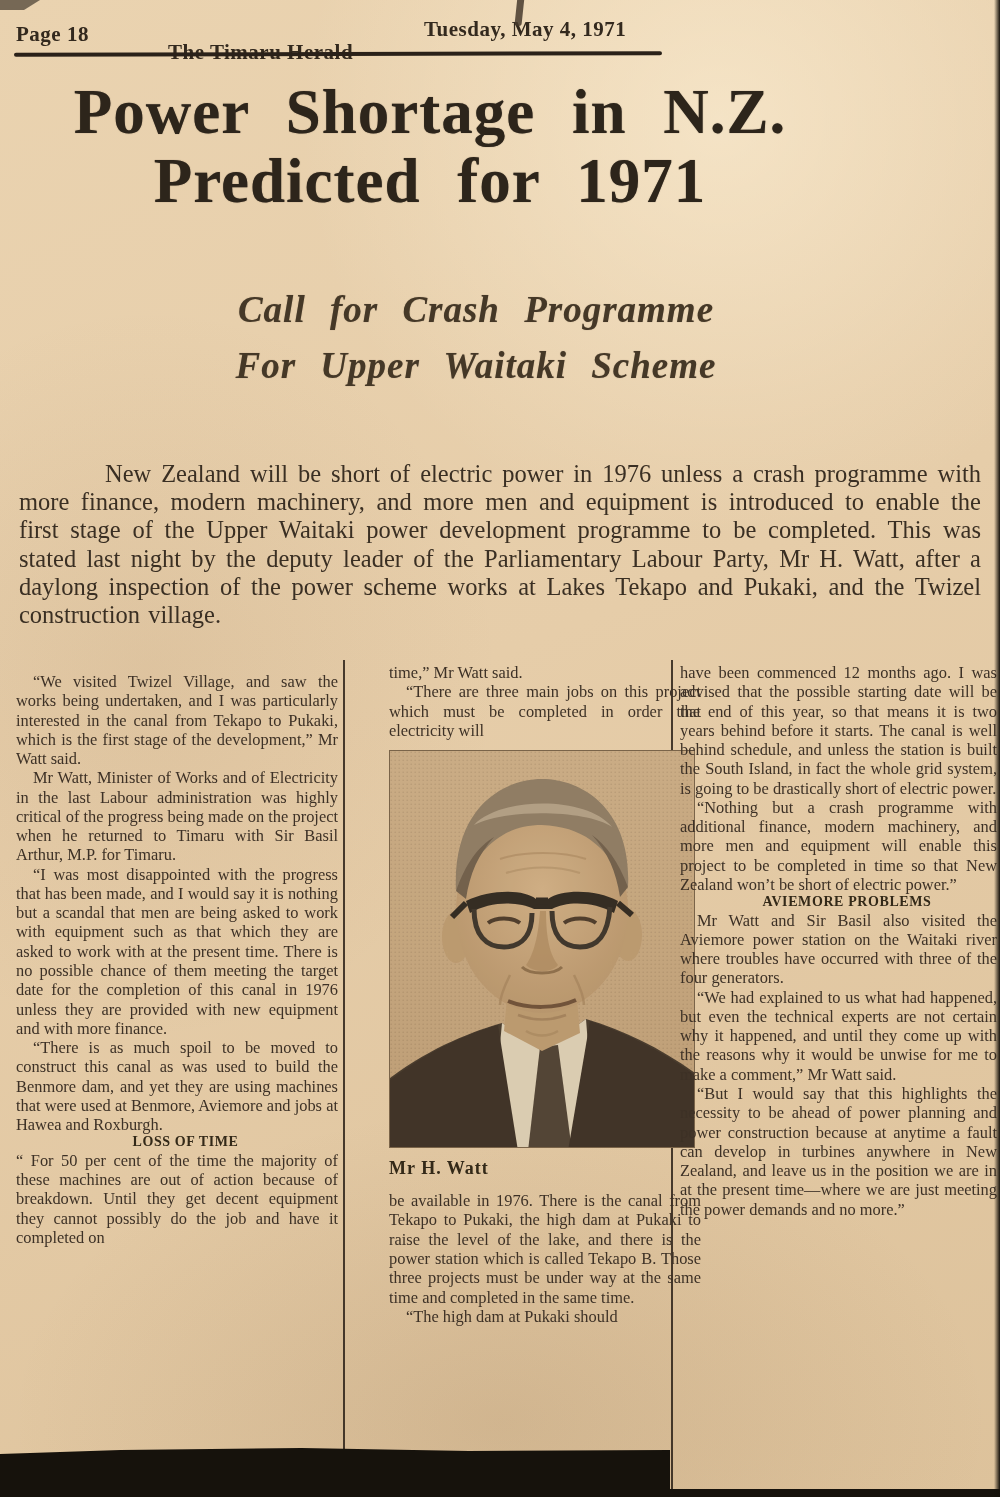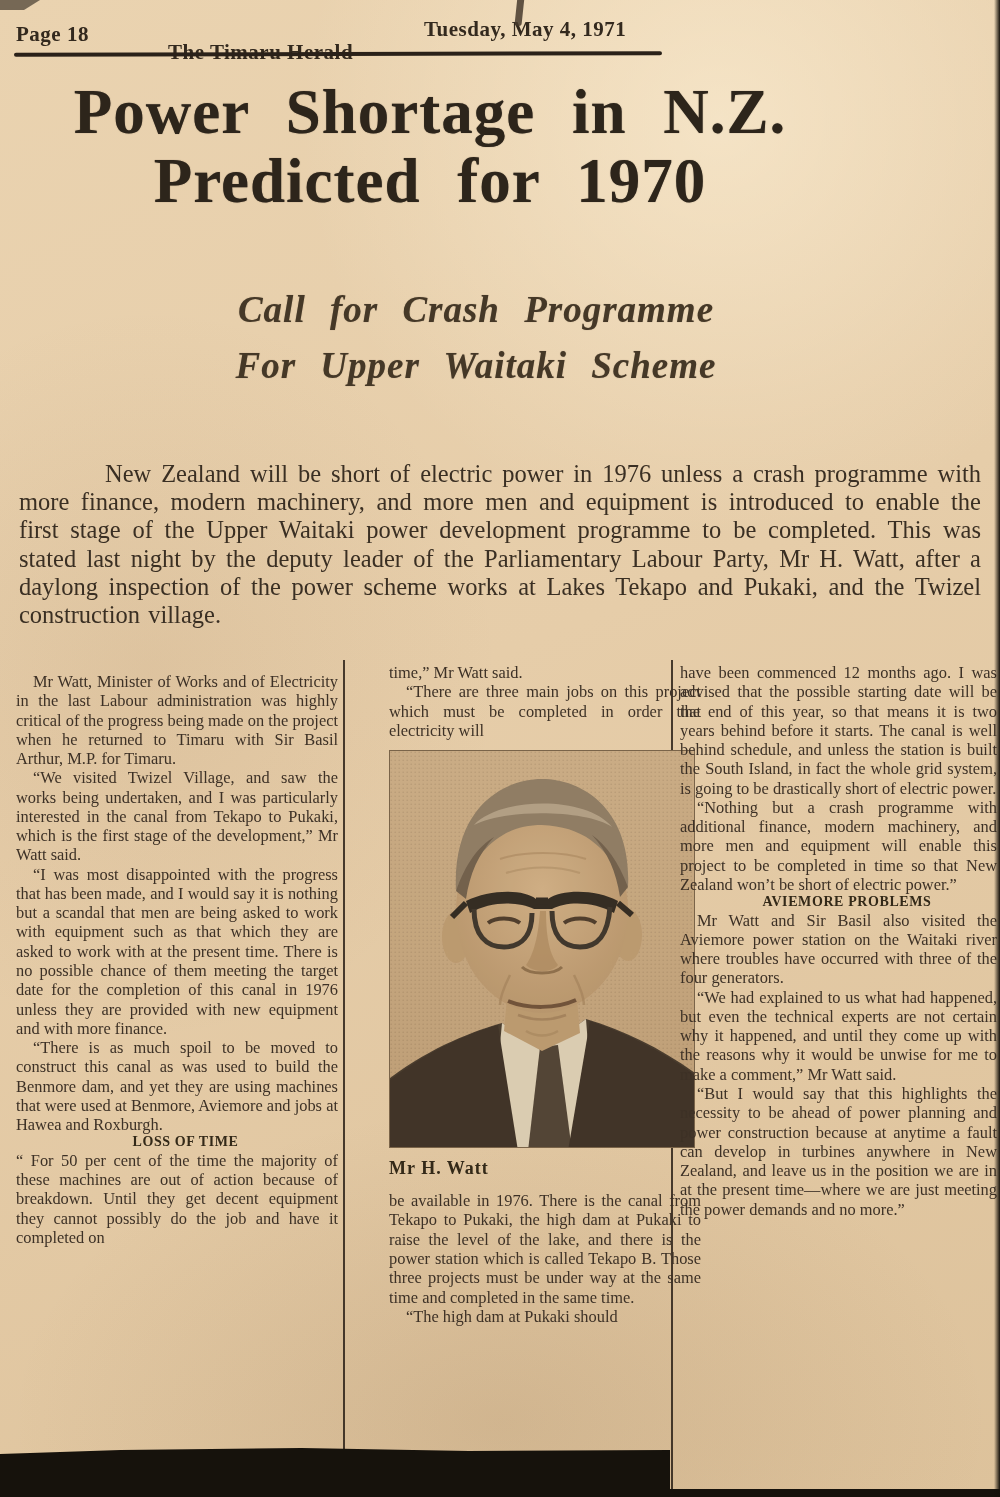--- a/index.html
+++ b/index.html
@@ -73,36 +73,36 @@
     <div id="masthead">
       <span class="mast-item" id="mast-page">Page 18</span>
       <span class="mast-item" id="mast-name">The Timaru Herald</span>
       <span class="mast-item" id="mast-date">Tuesday, May 4, 1971</span>
       <div id="mast-rule"></div>
       <div id="pen-mark"></div>
     </div>
 
     <div id="headline">
       <div>Power Shortage in N.Z.</div>
-      <div>Predicted for 1970</div>
+      <div>Predicted for 1971</div>
     </div>
 
     <div id="subheadline">
       <div>Call for Crash Programme</div>
       <div>For Upper Waitaki Scheme</div>
     </div>
 
     <div id="lead">New Zealand will be short of electric power in 1976 unless a crash programme with more finance, modern machinery, and more men and equipment is introduced to enable the first stage of the Upper Waitaki power development programme to be completed. This was stated last night by the deputy leader of the Parliamentary Labour Party, Mr H. Watt, after a daylong inspection of the power scheme works at Lakes Tekapo and Pukaki, and the Twizel construction village.</div>
 
     <div class="colrule" id="rule1"></div>
     <div class="colrule" id="rule2"></div>
 
     <div class="col" id="col1">
+      <p>“We visited Twizel Village, and saw the works being undertaken, and I was particularly interested in the canal from Tekapo to Pukaki, which is the first stage of the development,” Mr Watt said.</p>
       <p>Mr Watt, Minister of Works and of Electricity in the last Labour administration was highly critical of the progress being made on the project when he returned to Timaru with Sir Basil Arthur, M.P. for Timaru.</p>
-      <p>“We visited Twizel Village, and saw the works being undertaken, and I was particularly interested in the canal from Tekapo to Pukaki, which is the first stage of the development,” Mr Watt said.</p>
       <p>“I was most disappointed with the progress that has been made, and I would say it is nothing but a scandal that men are being asked to work with equipment such as that which they are asked to work with at the present time. There is no possible chance of them meeting the target date for the completion of this canal in 1976 unless they are provided with new equipment and with more finance.</p>
       <p>“There is as much spoil to be moved to construct this canal as was used to build the Benmore dam, and yet they are using machines that were used at Benmore, Aviemore and jobs at Hawea and Roxburgh.</p>
       <p class="subhead">LOSS OF TIME</p>
       <p class="noindent">“ For 50 per cent of the time the majority of these machines are out of action because of breakdown. Until they get decent equipment they cannot possibly do the job and have it completed on</p>
     </div>
 
     <div class="col" id="col2">
       <p class="noindent">time,” Mr Watt said.</p>
       <p>“There are three main jobs on this project which must be completed in order that electricity will</p>
 

